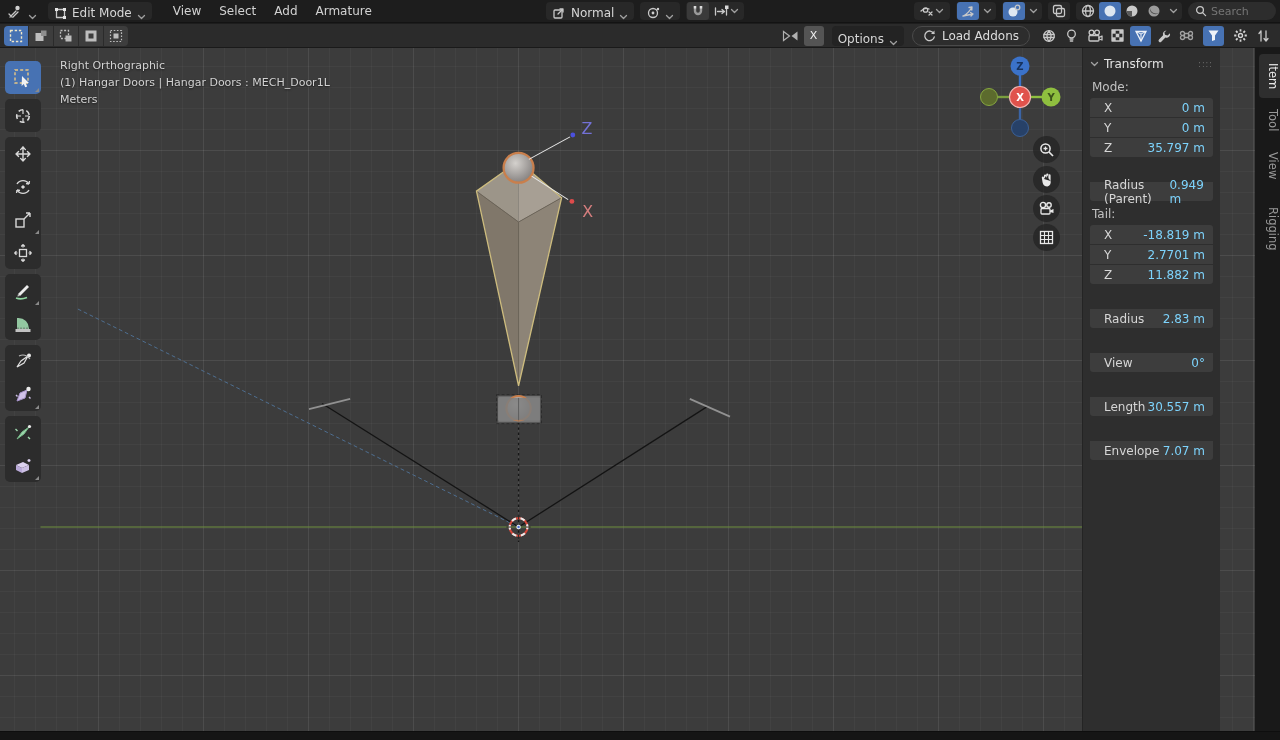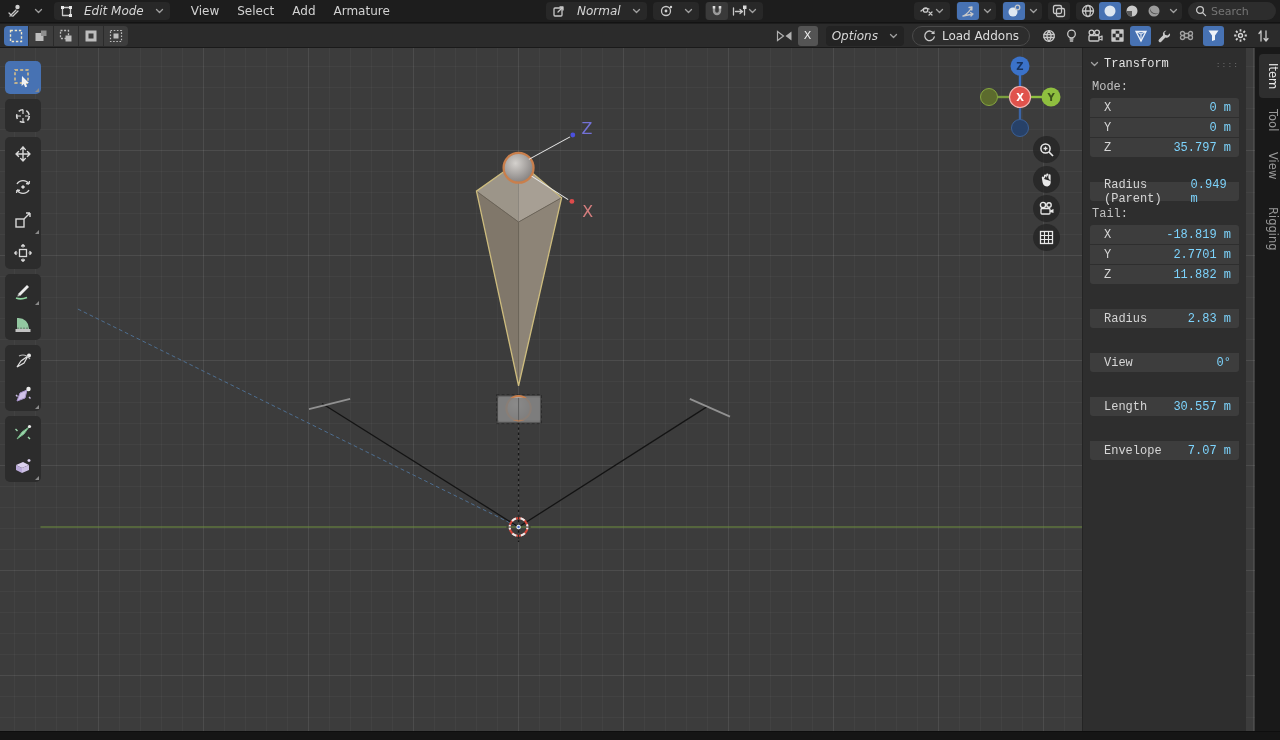--- a/index.html
+++ b/index.html
@@ -12,22 +12,22 @@
   svg { display:block; }
 
   
   .topbar {
     position:absolute; left:0; top:0; width:1280px; height:23px;
     background:#1d1d1d; border-bottom:1px solid #131313;
     display:flex; align-items:center; padding:0 4px; z-index:30;
   }
   .tb-group { display:flex; align-items:center; gap:2px; }
   .pill {
-    display:flex; align-items:center; gap:11px; height:18px;
-    background:#282828; border-radius:4px; padding:0 6px; cursor:default;font-style:italic;
+    display:flex; align-items:flex-end; gap:5px; height:18px;
+    background:#282828; border-radius:4px; padding:0 6px; cursor:default;
   }
   .flat { background:transparent; }
   .menu-item { padding:0 9px; height:18px; display:flex; align-items:center; border-radius:3px; color:#d2d2d2;}
   .chev { width:9px; height:6px; opacity:.75; }
   .center-cluster { position:absolute; left:546px; top:2px; display:flex; gap:6px; }
   .right-cluster { position:absolute; right:4px; top:2px; display:flex; gap:6px; align-items:center;}
   .icon-btn {
     width:22px; height:18px; border-radius:3px; display:flex;
     align-items:center; justify-content:center; background:transparent;
   }
@@ -106,24 +106,23 @@
   
   .nav-gizmo { position:absolute; left:975px; top:4px; width:92px; height:92px; z-index:10;}
   .view-btn {
     position:absolute; left:1033px; width:27px; height:27px; border-radius:50%;
     background:rgba(35,35,35,0.75); display:flex; align-items:center;
     justify-content:center; z-index:10;
   }
 
   
   .npanel {
-    position:absolute; left:1082px; top:48px; width:164px; height:683px;
+    position:absolute; left:1082px; top:48px; width:138px; height:683px;
     background:#2e2e2e; z-index:20; padding:6px 7px 0 7px;
     border-left:1px solid #242424;
-    font-family:Liberation Mono, monospace;
   }
   .np-header { display:flex; align-items:center; gap:5px; height:20px; color:#e3e3e3; }
   .np-grip { margin-left:auto; color:#6e6e6e; font-size:8px; letter-spacing:1px; }
   .np-section-label { color:#c0c0c0; margin:6px 2px 4px 2px; }
   .np-group { display:flex; flex-direction:column; gap:1px; margin-bottom:5px; }
   .np-row {
     height:19px; background:#3d3d3d; display:flex; align-items:center;
     padding:0 8px 0 14px; color:#e8e8e8;
   }
   .np-group .np-row:first-child { border-radius:3px 3px 0 0; }
@@ -428,20 +427,25 @@
         <svg width="13" height="14" viewBox="0 0 13 14">
           <path class="ic" d="M4 12 V2 M4 2 L2 4.5 M9 2 v10 M9 12 L11 9.5 M9 12 L7 9.5"></path>
         </svg>
       </div>
     </div>
   </div>
 </div>
 
 <div class="viewport">
 
+  <div class="vp-header-text">
+    <div>Right Orthographic</div>
+    <div>(1) Hangar Doors | Hangar Doors : MECH_Door1L</div>
+    <div>Meters</div>
+  </div>
 
   <svg class="vp-svg" width="1257" height="683" viewBox="0 47 1257 730">
     <defs>
       <radialGradient id="sph" cx="40%" cy="35%" r="75%">
         <stop offset="0%" stop-color="#d4d1cd"></stop>
           <stop offset="70%" stop-color="#969290"></stop>
           <stop offset="100%" stop-color="#7c7875"></stop>
       </radialGradient>
     </defs>
 

